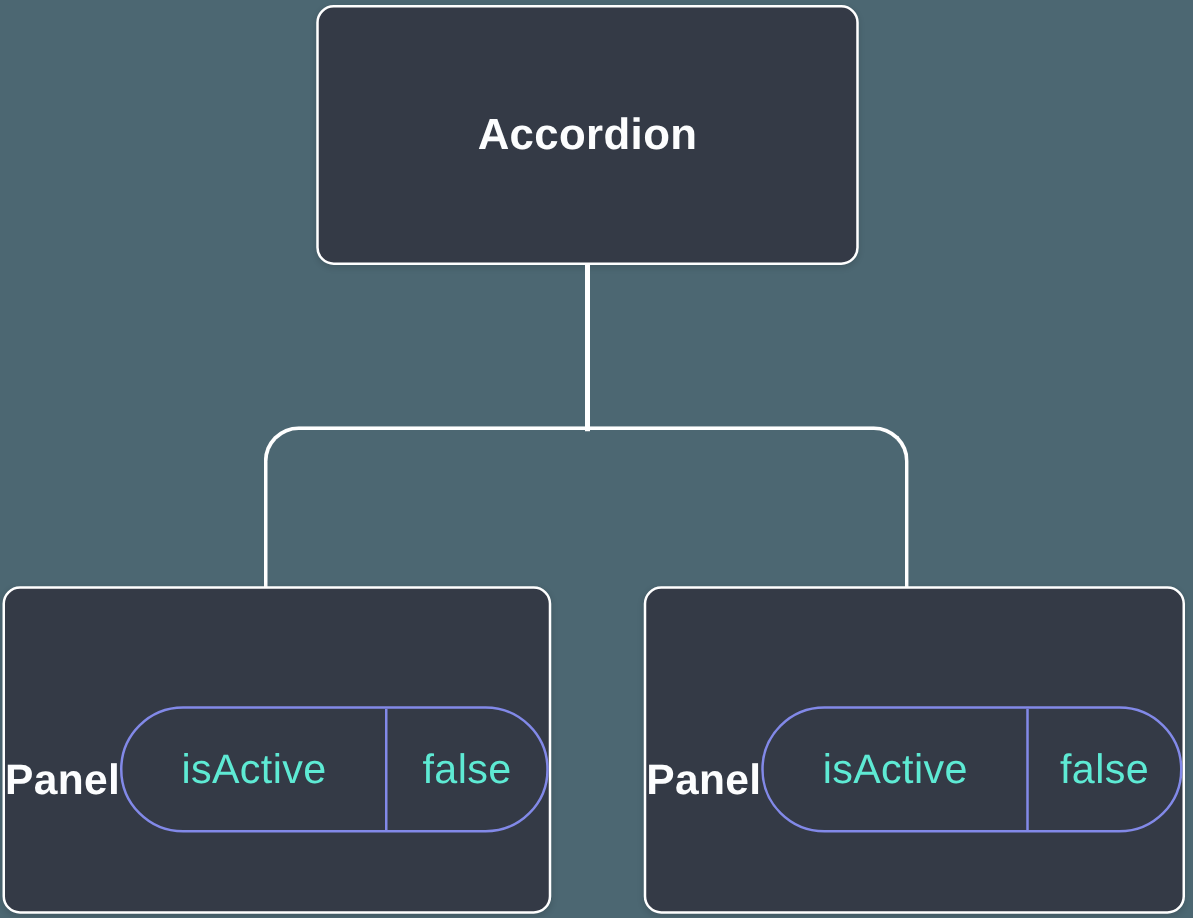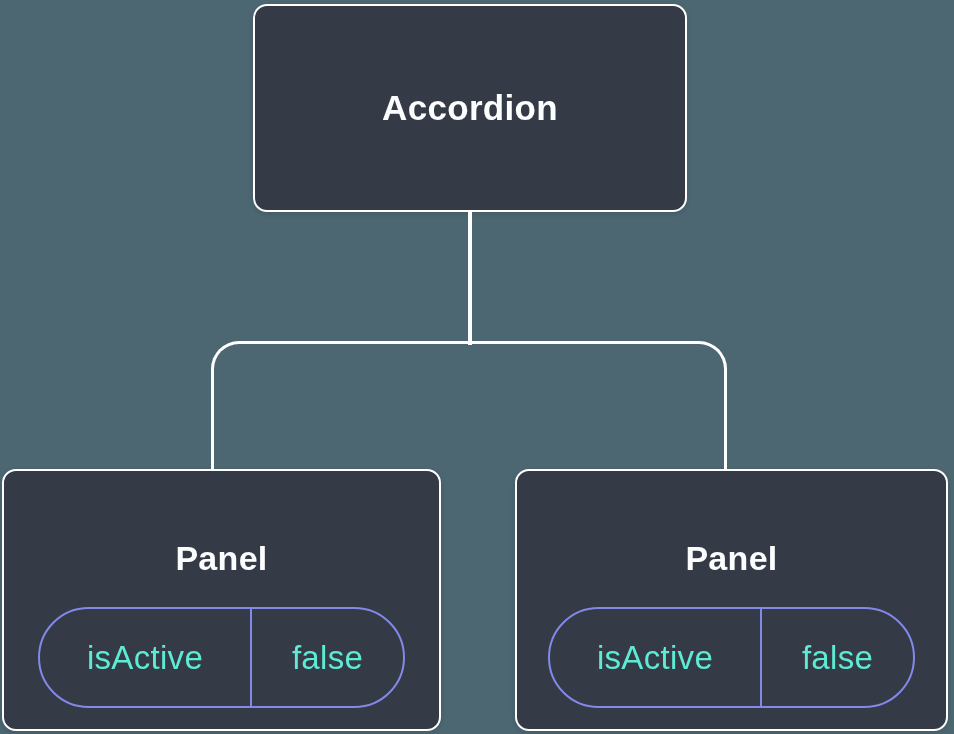--- a/index.html
+++ b/index.html
@@ -52,23 +52,22 @@
     width: 516px; height: 129px;
     border: 3.5px solid #FFFFFF;
     border-bottom: none;
     border-radius: 28px 28px 0 0;
   }
 
   .panel-node {
     top: 469px;
     height: 262px;
     display: flex;
-    flex-direction: column;
+    flex-direction: row;
     align-items: center;
-    justify-content: center;
   }
   .panel-left  { left: 2px;   width: 439px; }
   .panel-right { left: 515px; width: 433px; }
 
   .panel-title {
     margin-top: 47px;
     line-height: 38px;
     color: #FCFDFE;
     font-size: 34px;
     font-weight: 600;

